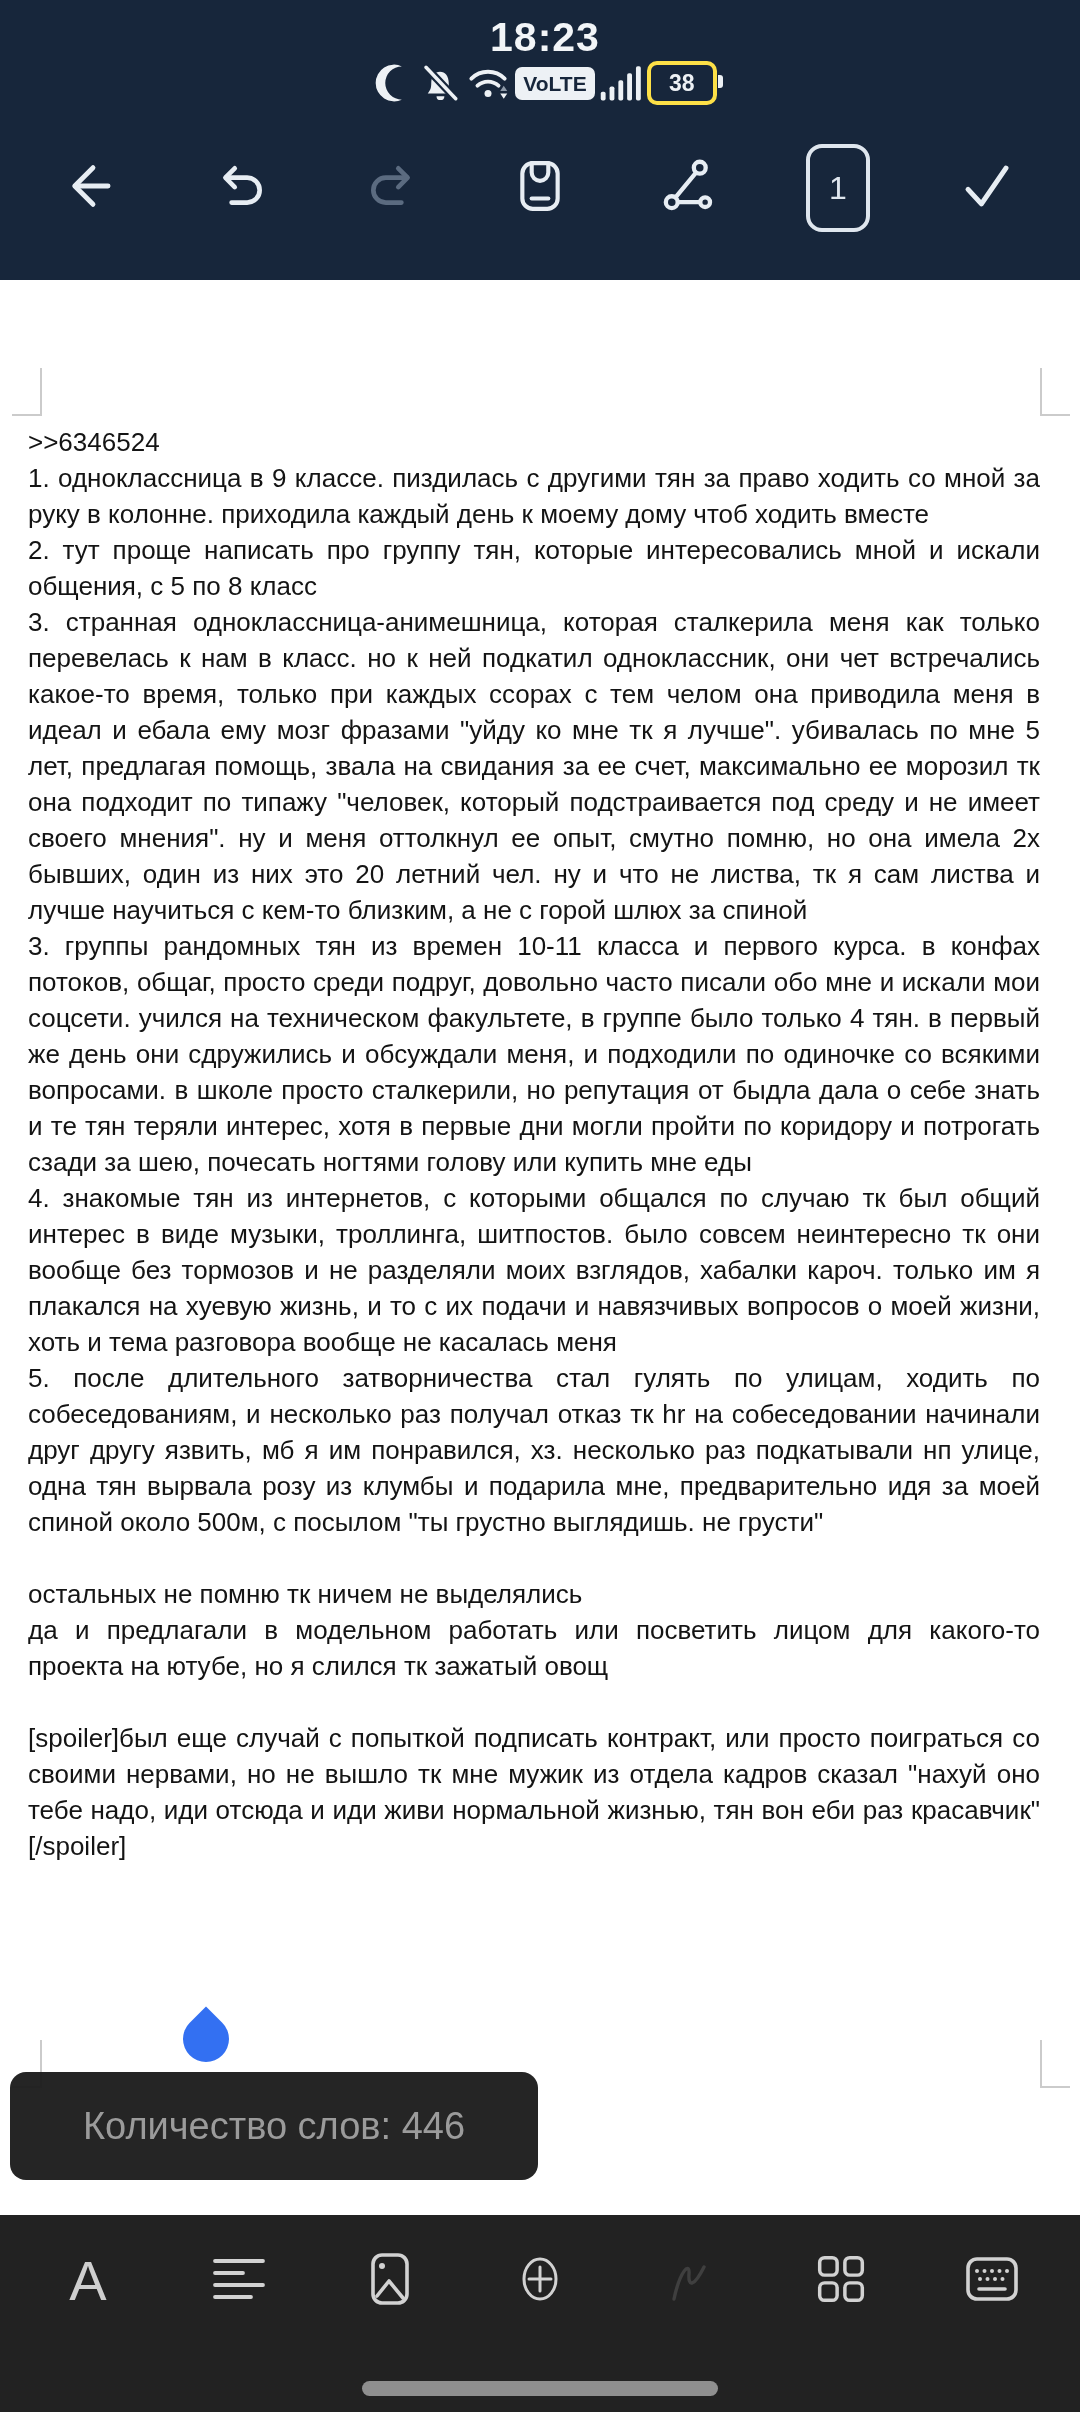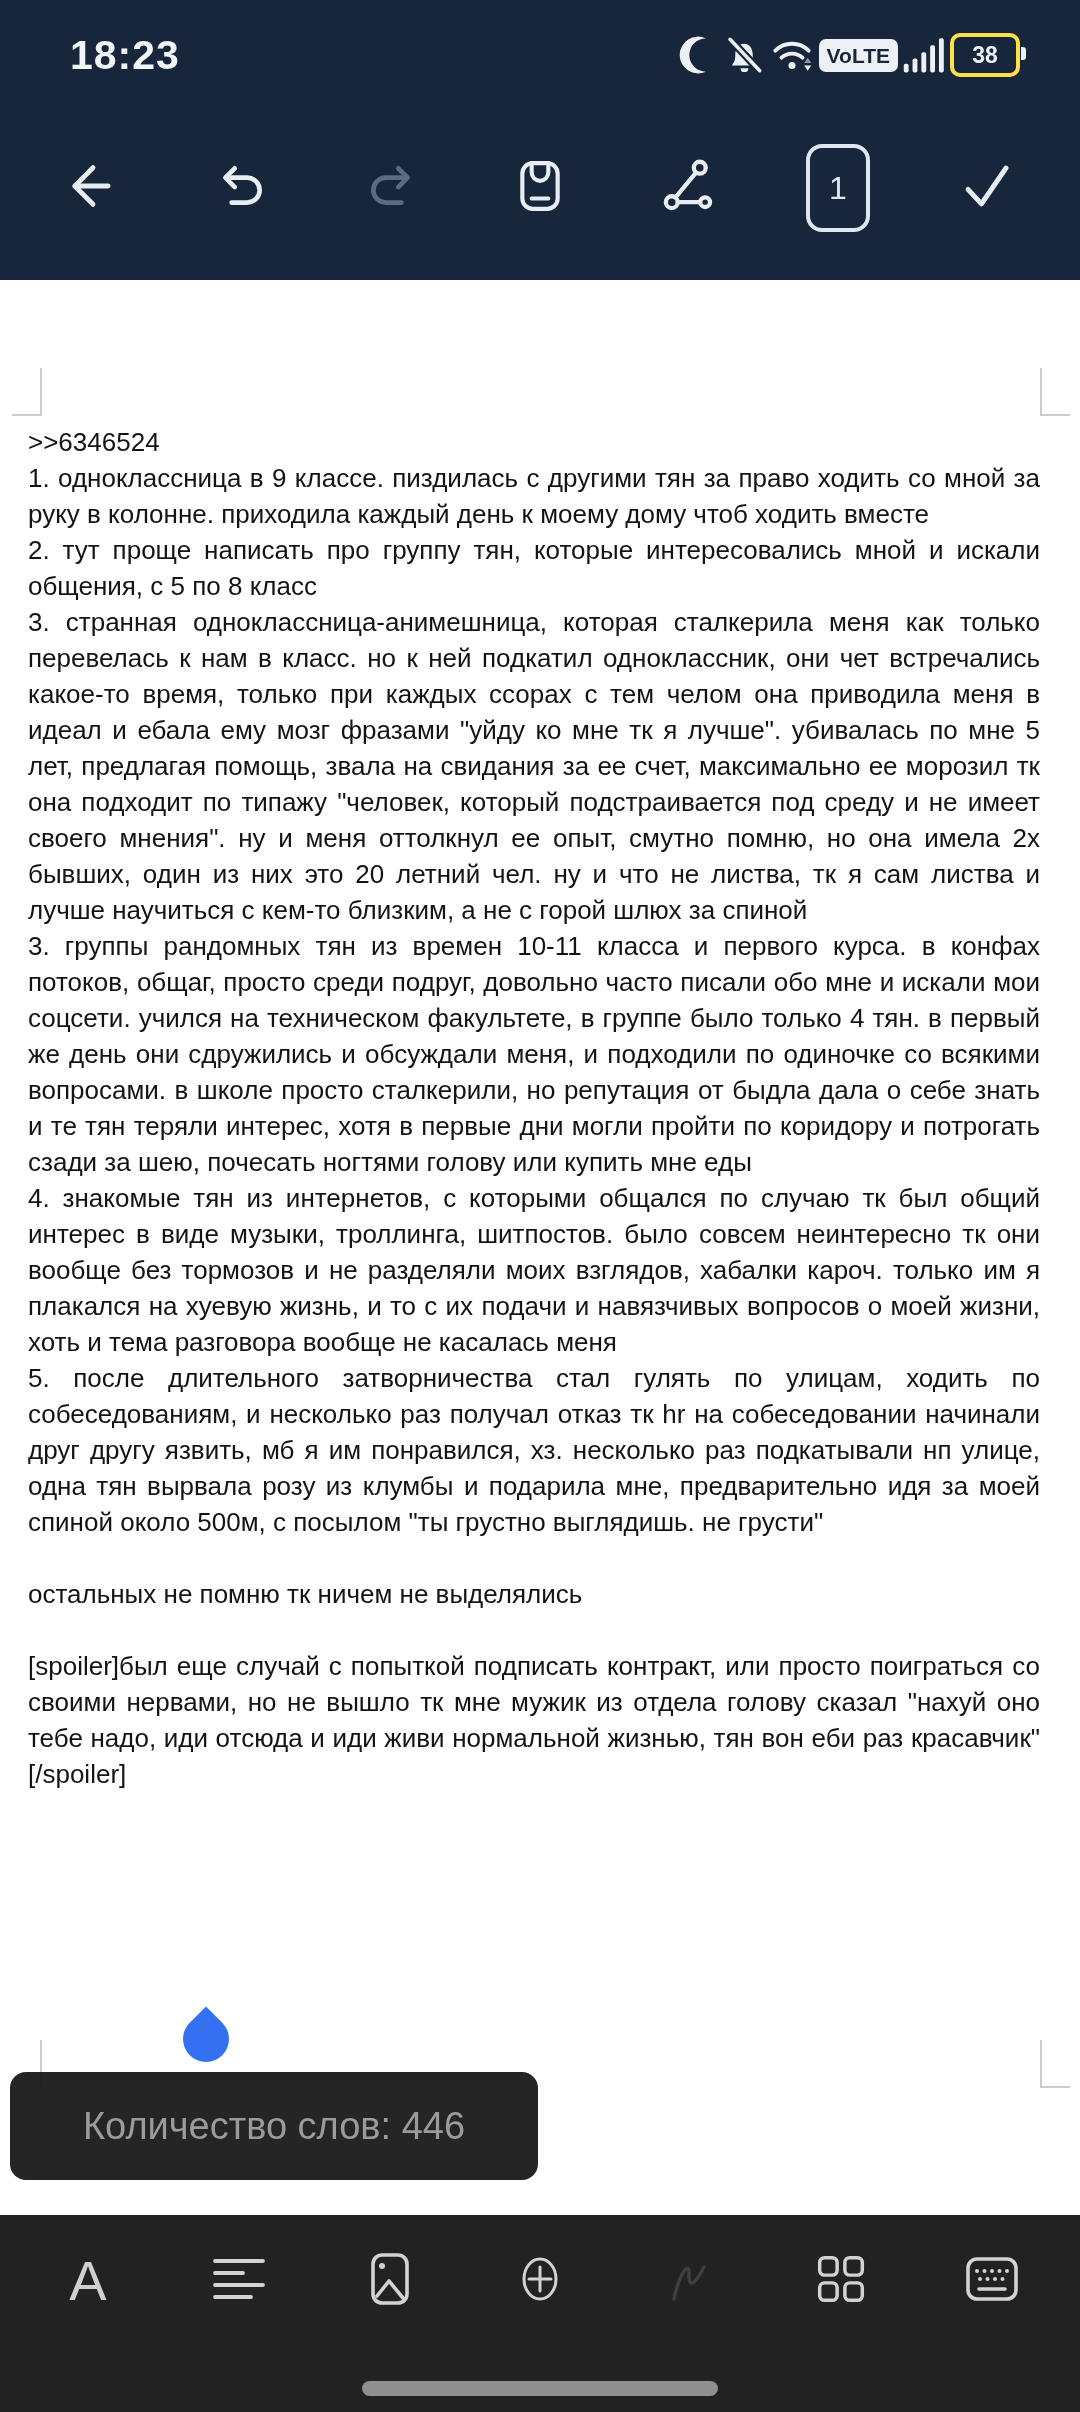--- a/index.html
+++ b/index.html
@@ -1,21 +1,21 @@
 <!DOCTYPE html>
 <html><head>
 <meta charset="utf-8">
 <style>
   html,body{margin:0;padding:0;background:#000;}
   .screen{position:relative;width:1080px;height:2412px;overflow:hidden;background:#ffffff;
           font-family:"Liberation Sans",sans-serif;}
 
   
   .header{position:absolute;top:0;left:0;width:1080px;height:280px;background:#17263B;z-index:10;}
-  .statusbar{display:flex;justify-content:space-between;align-items:center;height:96px;padding:14px 60px 0 70px;box-sizing:border-box;}
+  .statusbar{display:flex;justify-content:space-between;align-items:center;height:96px;padding:14px 60px 0 70px;box-sizing:border-box;flex-direction:column;}
   .time{color:#F2F5F8;font-size:41px;font-weight:700;letter-spacing:1px;}
   .sicons{display:flex;align-items:center;gap:4px;}
   .sicons svg{display:block;}
   .volte{background:#EDF1F5;color:#17263B;font-weight:700;font-size:21px;line-height:1;
          padding:6px 8px;border-radius:7px;letter-spacing:0;}
   .battery{position:relative;width:62px;height:36px;border:4px solid #fde047;border-radius:10px;
            display:flex;align-items:center;justify-content:center;color:#EDF1F5;font-size:23px;font-weight:700;}
   .battery::after{content:"";position:absolute;right:-10px;top:10px;width:5px;height:13px;background:#EDF1F5;border-radius:0 3px 3px 0;}
 
   .toolbar{height:184px;display:flex;align-items:center;justify-content:space-between;padding:0 58px;box-sizing:border-box;}
@@ -163,22 +163,23 @@
     <div class="doc-text">
         <p class="para">&gt;&gt;6346524</p>
         <p class="para">1. одноклассница в 9 классе. пиздилась с другими тян за право ходить со мной за руку в колонне. приходила каждый день к моему дому чтоб ходить вместе</p>
         <p class="para">2. тут проще написать про группу тян, которые интересовались мной и искали общения, с 5 по 8 класс</p>
         <p class="para">3. странная одноклассница-анимешница, которая сталкерила меня как только перевелась к нам в класс. но к ней подкатил одноклассник, они чет встречались какое-то время, только при каждых ссорах с тем челом она приводила меня в идеал и ебала ему мозг фразами "уйду ко мне тк я лучше". убивалась по мне 5 лет, предлагая помощь, звала на свидания за ее счет, максимально ее морозил тк она подходит по типажу "человек, который подстраивается под среду и не имеет своего мнения". ну и меня оттолкнул ее опыт, смутно помню, но она имела 2х бывших, один из них это 20 летний чел. ну и что не листва, тк я сам листва и лучше научиться с кем-то близким, а не с горой шлюх за спиной</p>
         <p class="para">3. группы рандомных тян из времен 10-11 класса и первого курса. в конфах потоков, общаг, просто среди подруг, довольно часто писали обо мне и искали мои соцсети. учился на техническом факультете, в группе было только 4 тян. в первый же день они сдружились и обсуждали меня, и подходили по одиночке со всякими вопросами. в школе просто сталкерили, но репутация от быдла дала о себе знать и те тян теряли интерес, хотя в первые дни могли пройти по коридору и потрогать сзади за шею, почесать ногтями голову или купить мне еды</p>
         <p class="para">4. знакомые тян из интернетов, с которыми общался по случаю тк был общий интерес в виде музыки, троллинга, шитпостов. было совсем неинтересно тк они вообще без тормозов и не разделяли моих взглядов, хабалки кароч. только им я плакался на хуевую жизнь, и то с их подачи и навязчивых вопросов о моей жизни, хоть и тема разговора вообще не касалась меня</p>
         <p class="para">5. после длительного затворничества стал гулять по улицам, ходить по собеседованиям, и несколько раз получал отказ тк hr на собеседовании начинали друг другу язвить, мб я им понравился, хз. несколько раз подкатывали нп улице, одна тян вырвала розу из клумбы и подарила мне, предварительно идя за моей спиной около 500м, с посылом "ты грустно выглядишь. не грусти"</p>
         <p class="para"></p>
         <p class="para">остальных не помню тк ничем не выделялись</p>
+        <p class="para">да и предлагали в модельном работать или посветить лицом для какого-то проекта на ютубе, но я слился тк зажатый овощ</p>
         <p class="para"></p>
-        <p class="para">[spoiler]был еще случай с попыткой подписать контракт, или просто поиграться со своими нервами, но не вышло тк мне мужик из отдела голову сказал "нахуй оно тебе надо, иди отсюда и иди живи нормальной жизнью, тян вон еби раз красавчик"[/spoiler]</p>
+        <p class="para">[spoiler]был еще случай с попыткой подписать контракт, или просто поиграться со своими нервами, но не вышло тк мне мужик из отдела кадров сказал "нахуй оно тебе надо, иди отсюда и иди живи нормальной жизнью, тян вон еби раз красавчик"[/spoiler]</p>
       </div>
   </div>
 
   <div class="mark tl"></div>
   <div class="mark tr"></div>
   <div class="mark bl"></div>
   <div class="mark br"></div>
 
   <div class="handle"></div>
 

